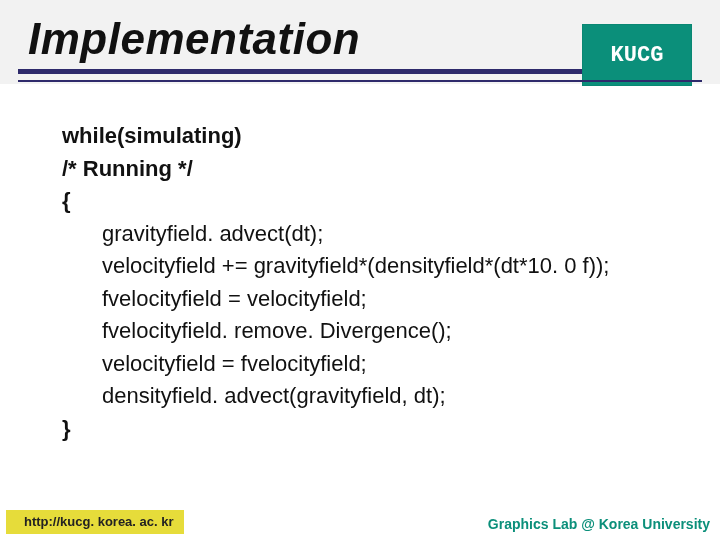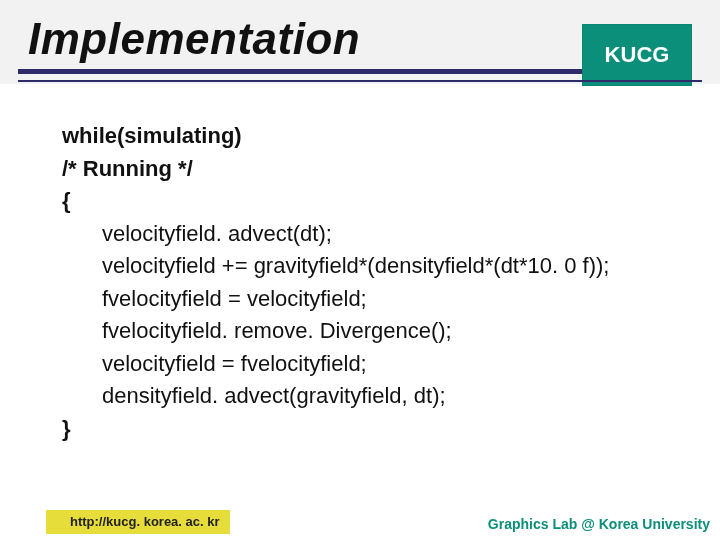--- a/index.html
+++ b/index.html
@@ -32,20 +32,21 @@
     right: 28px; top: 24px;
     width: 110px; height: 62px;
     background: #0b8f7a;
     color: #fff;
     font-weight: bold;
     font-size: 22px;
     display: flex;
     align-items: center;
     justify-content: center;
     box-shadow: inset 0 0 0 1px rgba(0,0,0,0.05);
+    font-family: Liberation Mono, monospace;
   }
   .rule-thick {
     position: absolute;
     left: 18px; top: 69px; width: 564px; height: 5px;
     background: #2e2a6b;
   }
   .rule-thin {
     position: absolute;
     left: 18px; top: 80px; width: 684px; height: 2px;
     background: #2e2a6b;
@@ -60,22 +61,21 @@
   }
   .body .b { font-weight: bold; }
   .indent { padding-left: 40px; }
   .footer-left {
     position: absolute;
     left: 6px; bottom: 6px;
     background: #e6dc3a;
     color: #222;
     font-size: 13px;
     font-weight: bold;
-    padding: 4px 10px 5px 24px;
-    margin-left: 40px;
+    padding: 4px 10px 5px 18px;
   }
   .footer-right {
     position: absolute;
     right: 10px; bottom: 8px;
     color: #0b8f7a;
     font-size: 14px;
     font-weight: bold;
   }
   .accent-strip {
     position: absolute;
@@ -96,21 +96,21 @@
     <span>KUCG</span>
   </div>
 
   <div class="rule-thick"></div>
   <div class="rule-thin"></div>
 
   <div class="body">
     <div class="b">while(simulating)</div>
     <div class="b">/*  Running */</div>
     <div class="b">{</div>
-    <div class="indent">velocityfield. advect(dt);</div>
+    <div class="indent">gravityfield. advect(dt);</div>
     <div class="indent">velocityfield += gravityfield*(densityfield*(dt*10. 0 f));</div>
     <div class="indent">fvelocityfield = velocityfield;</div>
     <div class="indent">fvelocityfield. remove. Divergence();</div>
     <div class="indent">velocityfield = fvelocityfield;</div>
     <div class="indent">densityfield. advect(gravityfield, dt);</div>
     <div class="b">}</div>
   </div>
 
   <div class="footer-left">http://kucg. korea. ac. kr</div>
   <div class="footer-right">Graphics Lab @ Korea University</div>

